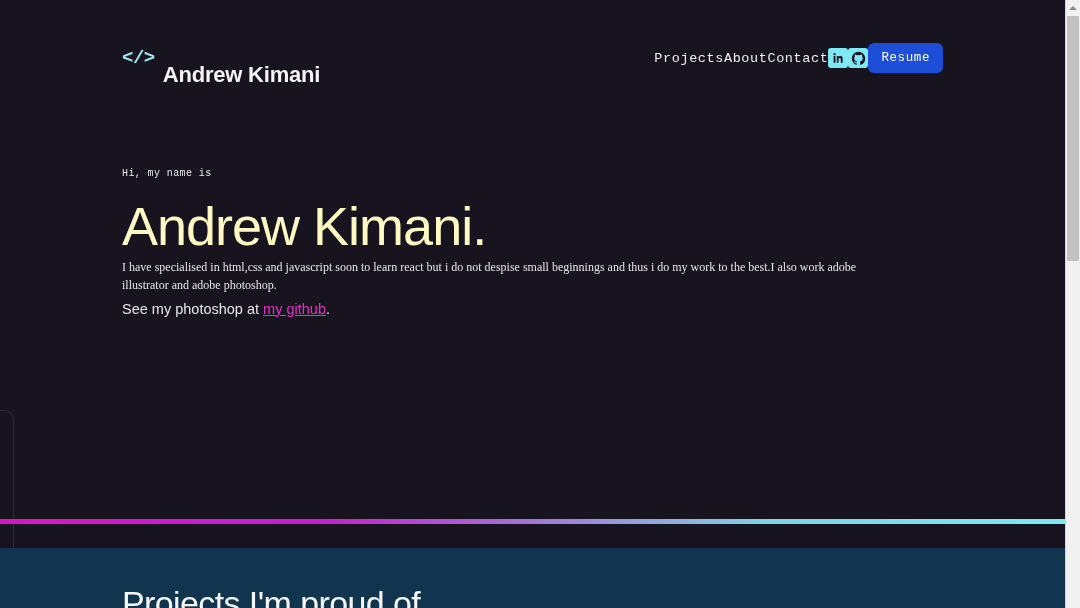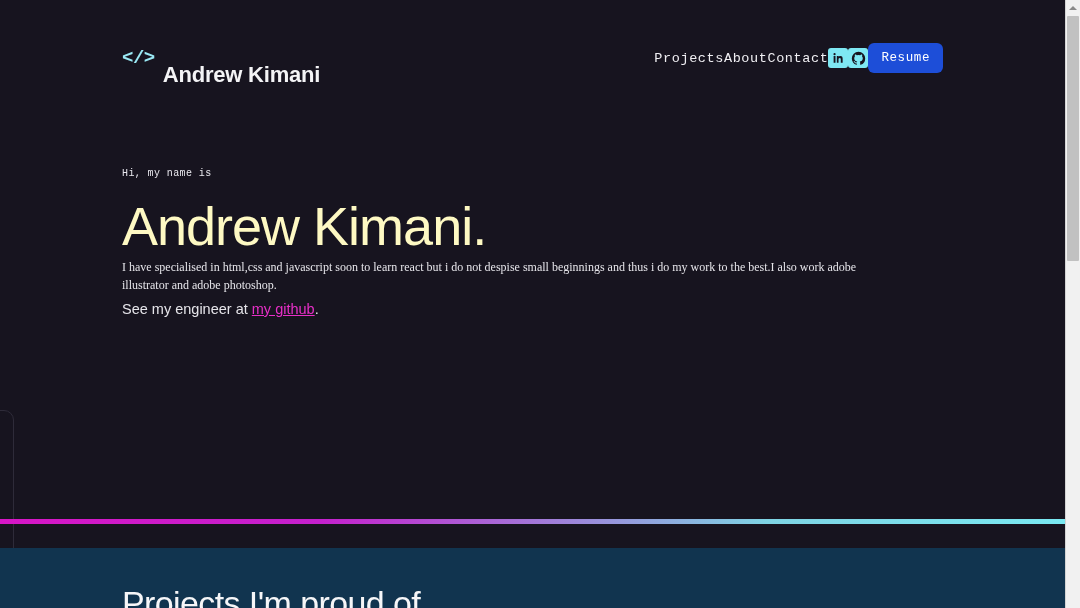--- a/index.html
+++ b/index.html
@@ -279,21 +279,21 @@
 
       <div class="hero-inner">
         <div class="greeting">Hi, my name is</div>
 
         <h1 class="h-name">Andrew Kimani.</h1>
 
 
         <p class="hero-para">I have specialised in html,css and javascript soon to learn react but i do not despise small beginnings and thus i do my work to the best.I also work adobe illustrator and adobe photoshop.</p>
 
         <p class="hero-link-line">
-          <span>See my engineer at </span><a href="#">my github</a><span>.</span>
+          <span>See my photoshop at </span><a href="#">my github</a><span>.</span>
         </p>
       </div>
     </section>
 
     <div class="divider"></div>
 
     <section class="projects">
       <h2 class="projects-title">Projects I'm proud of</h2>
     </section>
 

